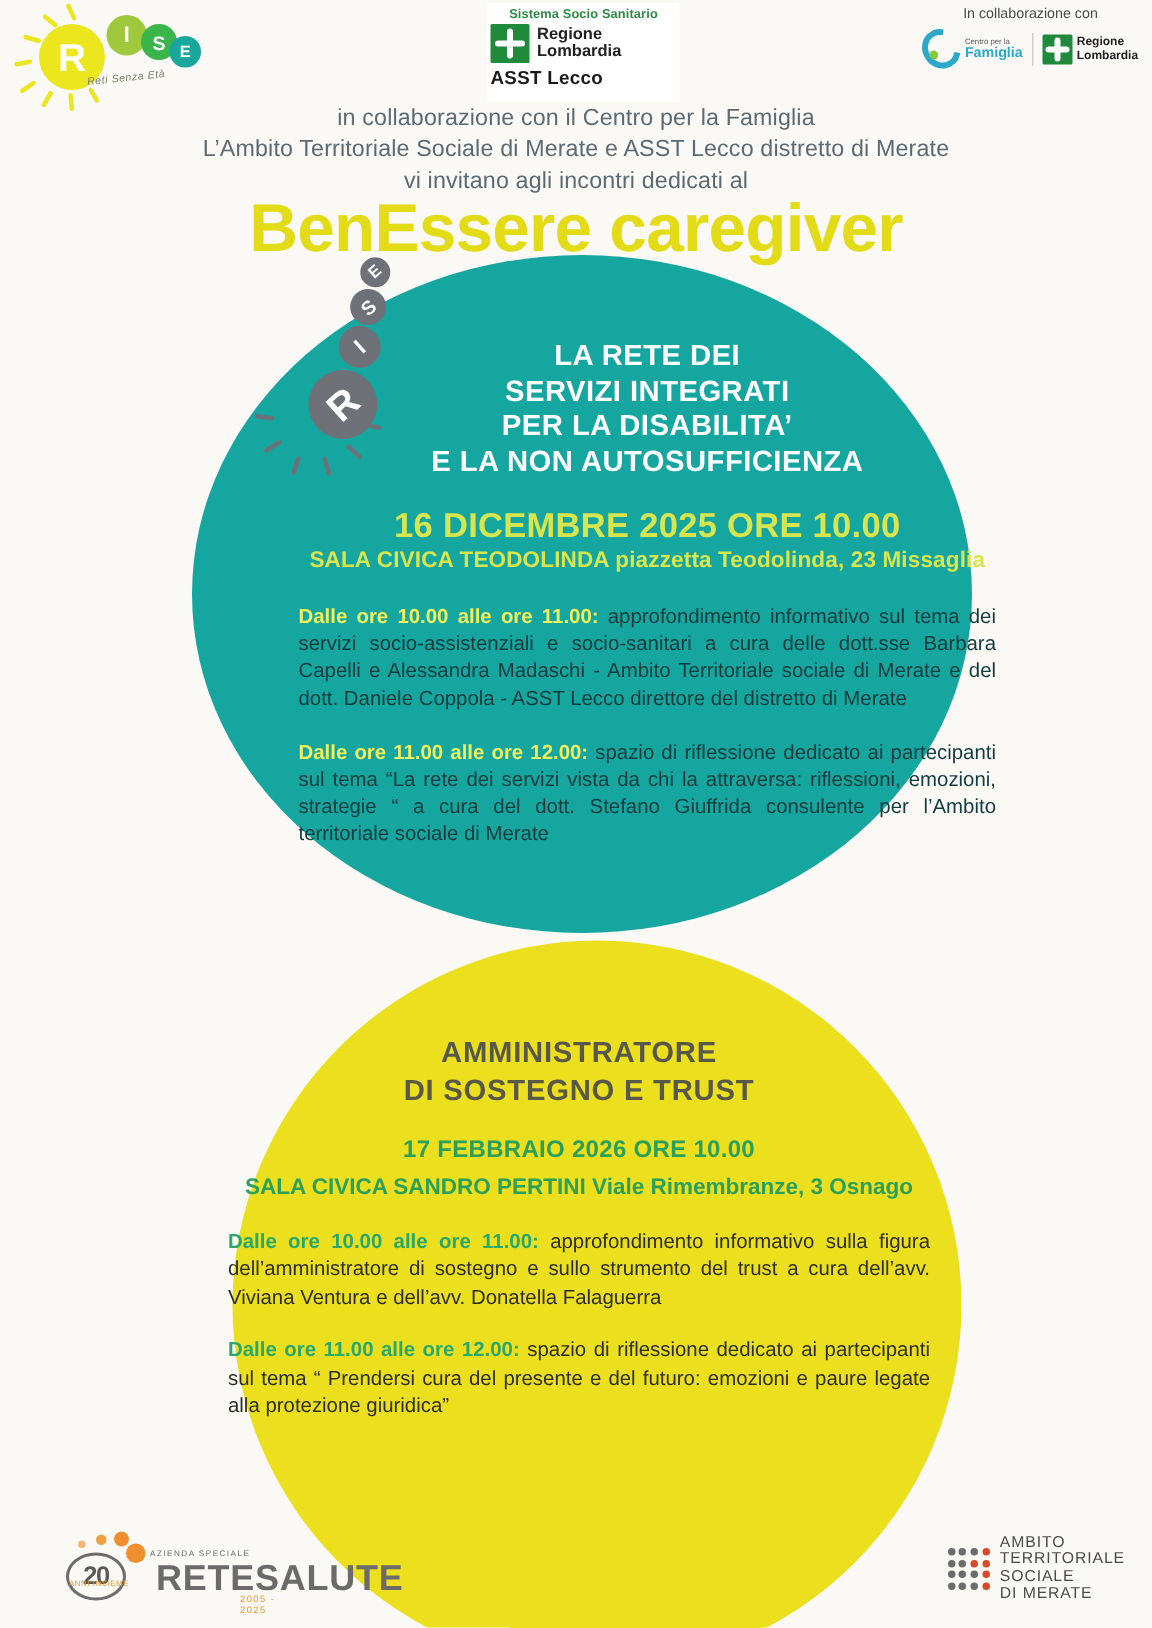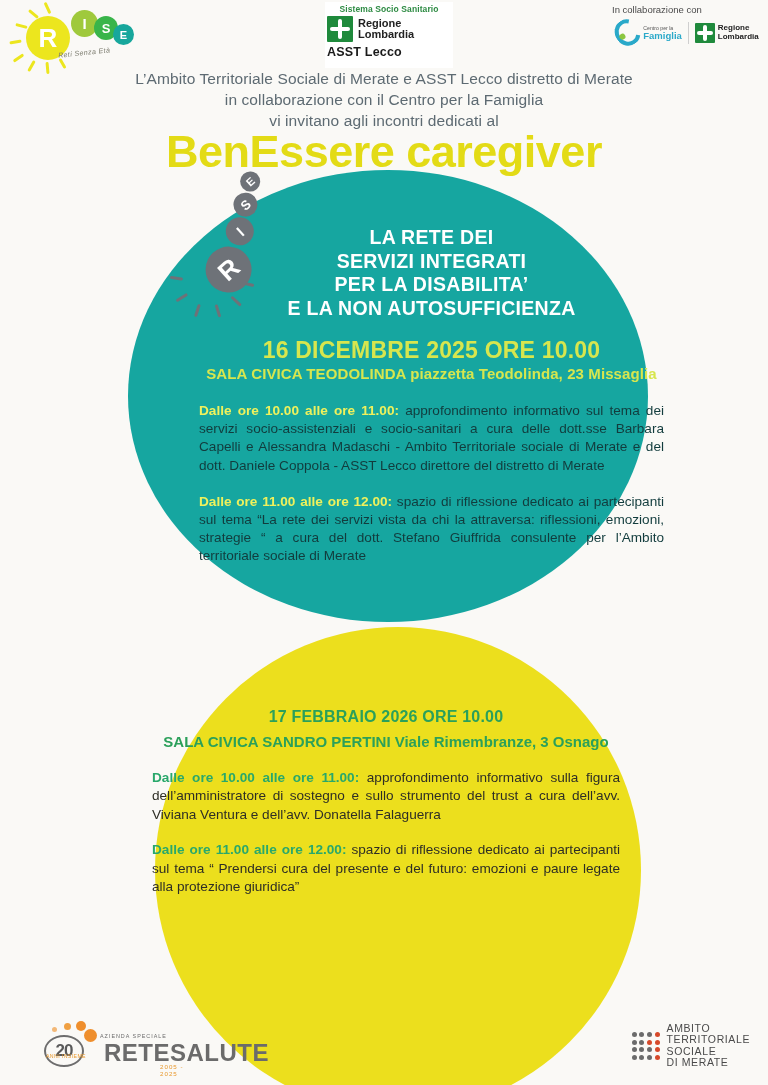--- a/index.html
+++ b/index.html
@@ -36,21 +36,21 @@
   .rl-row{display:flex;align-items:center;gap:5px;padding:2px 0 0 2px;}
   .rl-mark{width:26px;height:26px;background:#1f8a3c;position:relative;border-radius:1px;flex:none;}
   .rl-mark::before,.rl-mark::after{content:"";position:absolute;background:#fff;}
   .rl-mark::before{left:11px;top:3px;width:4px;height:20px;border-radius:3px;}
   .rl-mark::after{left:3px;top:11px;width:20px;height:4px;border-radius:3px;}
   .rl-name{font-size:11px;line-height:11.5px;color:#222;font-weight:600;}
   .asst{font-size:12.5px;font-weight:700;color:#1a1a1a;padding:3px 0 0 2px;letter-spacing:.2px;}
 
   
   .collab{position:absolute;right:6px;top:4px;width:150px;}
-  .collab-title{font-size:9.5px;color:#4a4a4a;margin-bottom:4px;}
+  .collab-title{font-size:9.5px;color:#4a4a4a;text-align:center;margin-bottom:4px;}
   .collab-row{display:flex;align-items:center;justify-content:center;gap:6px;}
   .cpf{display:flex;align-items:center;gap:3px;}
   .cpf-mark{width:17px;height:19px;border-radius:50%;border:4px solid #2aa9c9;border-right-color:transparent;
             transform:rotate(-35deg);position:relative;}
   .cpf-mark::after{content:"";position:absolute;left:-1px;top:7px;width:6px;height:6px;border-radius:50%;background:#8cc63f;}
   .cpf-txt1{font-size:5.2px;color:#555;line-height:6px;}
   .cpf-txt2{font-size:9.5px;color:#2aa9c9;font-weight:700;line-height:10px;}
   .divider-v{width:1px;height:22px;background:#cfcfcf;}
   .rl-small{display:flex;align-items:center;gap:3px;}
   .rl-small .rl-mark{width:20px;height:20px;}
@@ -169,22 +169,22 @@
           <div>
             <div class="rl-name">Regione</div>
             <div class="rl-name">Lombardia</div>
           </div>
         </div>
       </div>
     </div>
   </div>
 
   <div class="intro">
+    <div>in collaborazione con il Centro per la Famiglia</div>
     <div>L’Ambito Territoriale Sociale di Merate e ASST Lecco distretto di Merate</div>
-    <div>in collaborazione con il Centro per la Famiglia</div>
     <div>vi invitano agli incontri dedicati al</div>
   </div>
 
   <div class="title">BenEssere caregiver</div>
 
   <div class="circle-yellow"></div>
   <div class="circle-teal"></div>
 
   <div class="rise-grey">
     <div class="g-ray" style="left:5px;top:36px;width:3px;height:13px;transform:rotate(-40deg);"></div>
@@ -211,20 +211,24 @@
 
     <div class="para t">
       <span class="hl-y">Dalle ore 10.00 alle ore 11.00:</span><span> approfondimento informativo sul tema dei servizi socio-assistenziali e socio-sanitari a cura delle dott.sse Barbara Capelli e Alessandra Madaschi - Ambito Territoriale sociale di Merate e del dott. Daniele Coppola - ASST Lecco direttore del distretto di Merate</span>
     </div>
     <div class="para t">
       <span class="hl-y">Dalle ore 11.00 alle ore 12.00:</span><span> spazio di riflessione dedicato ai partecipanti sul tema “La rete dei servizi vista da chi la attraversa: riflessioni, emozioni, strategie “ a cura del dott. Stefano Giuffrida consulente per l’Ambito territoriale sociale di Merate</span>
     </div>
   </div>
 
   <div class="yellow-content">
+    <div class="yellow-head">
+      <div>AMMINISTRATORE</div>
+      <div>DI SOSTEGNO E TRUST</div>
+    </div>
     <div class="yellow-date">17 FEBBRAIO 2026 ORE 10.00</div>
     <div class="yellow-place">SALA CIVICA SANDRO PERTINI Viale Rimembranze, 3 Osnago</div>
 
     <div class="ypara">
       <span class="hl-g">Dalle ore 10.00 alle ore 11.00:</span><span> approfondimento informativo sulla figura dell’amministratore di sostegno e sullo strumento del trust a cura dell’avv. Viviana Ventura e dell’avv. Donatella Falaguerra</span>
     </div>
     <div class="ypara">
       <span class="hl-g">Dalle ore 11.00 alle ore 12.00:</span><span> spazio di riflessione dedicato ai partecipanti sul tema “ Prendersi cura del presente e del futuro: emozioni e paure legate alla protezione giuridica”</span>
     </div>
   </div>

